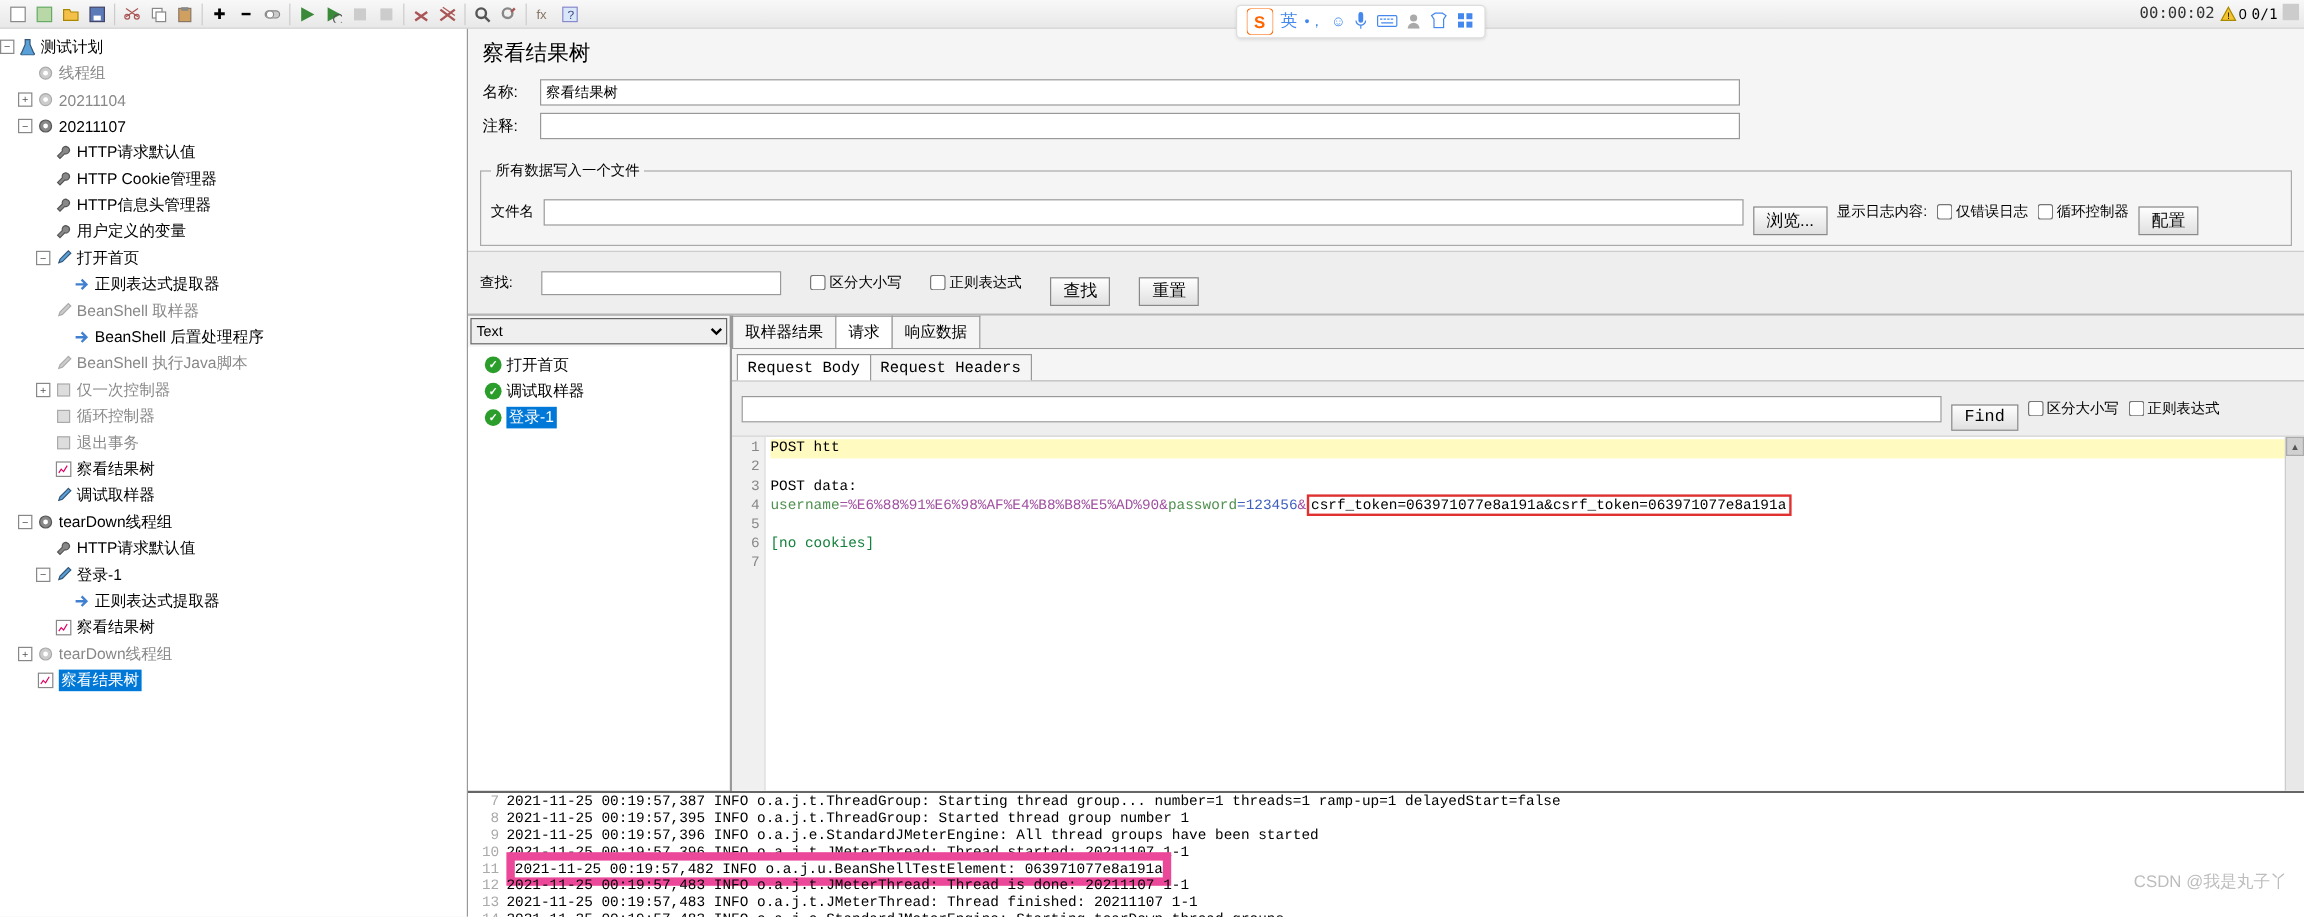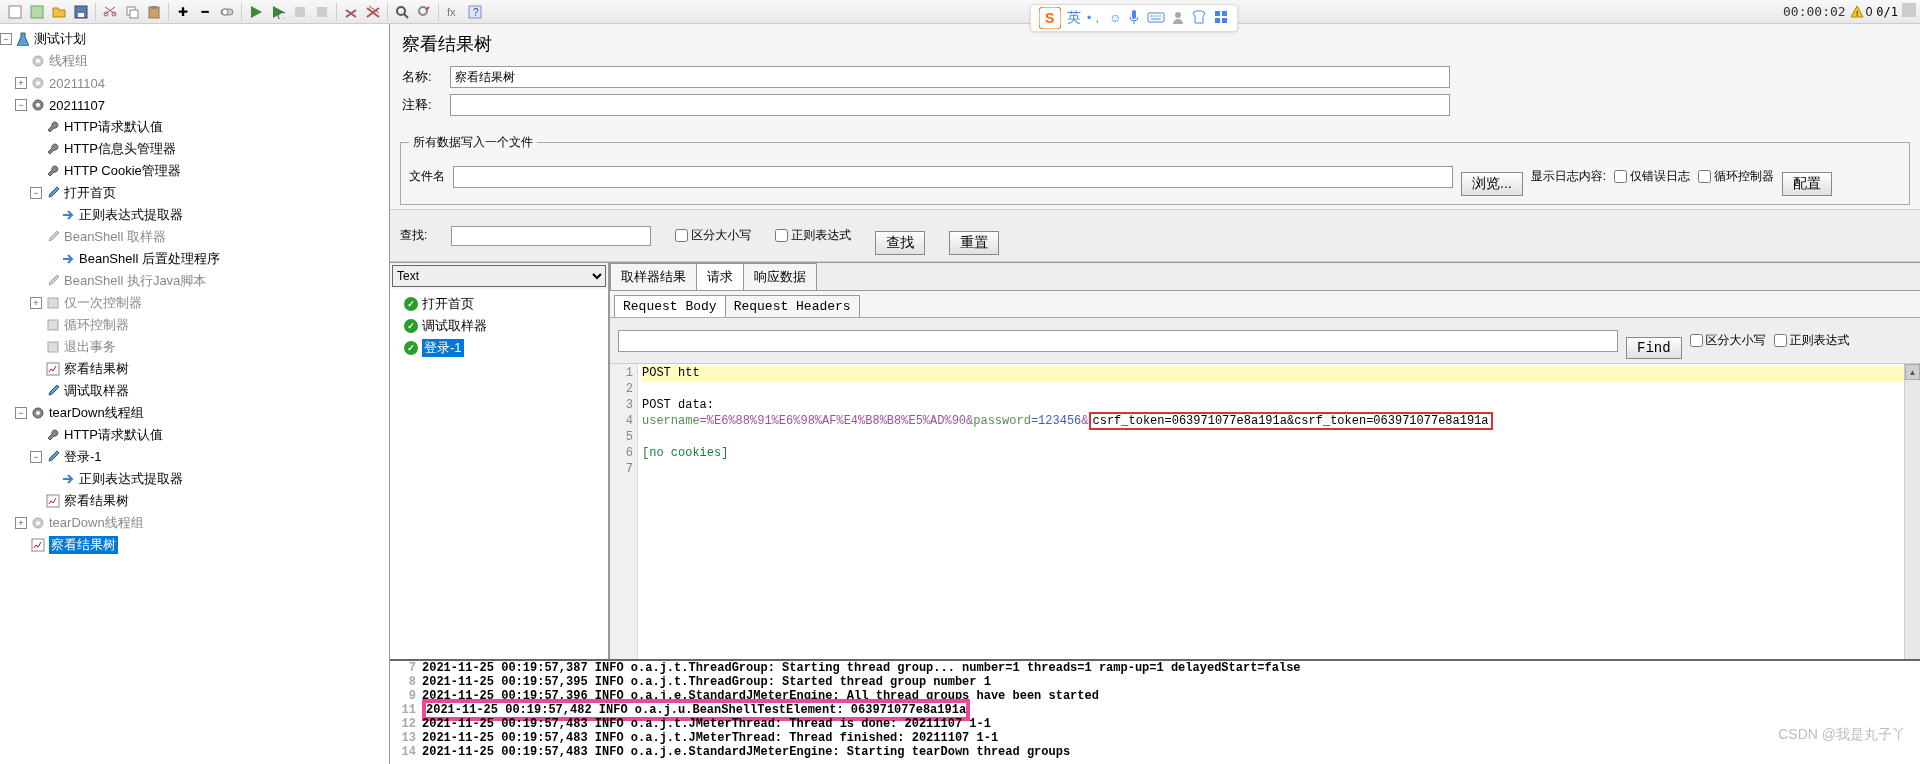--- a/index.html
+++ b/index.html
@@ -66,22 +66,22 @@
 .code-lines { flex: 1; font-family: "Courier New", monospace; font-size: 12px; padding: 2px 4px; position: relative; }
 .code-lines div { height: 16px; white-space: pre; }
 .hl-yellow { background: #fffbc0; }
 .hl-redbox { border: 2px solid #e03030; padding: 0 2px; }
 .kw-red { color: #15803d; }
 .kw-purple { color: #a050a0; }
 .kw-green { color: #509050; }
 .kw-blue { color: #4060c0; }
 
 .log-panel { height: 105px; background: #fff; border-top: 2px solid #666; overflow: auto; font-family: "Courier New", monospace; font-size: 12px; padding: 0 4px; }
-.log-line { white-space: pre; height: 14px; font-weight: bold; }
-.log-hl { border: 4px solid #ec4899; display: inline; }
+.log-line { white-space: pre; height: 14px; }
+.log-hl { border: 7px solid #ec4899; display: inline; }
 .ln-num { color: #aaa; display: inline-block; width: 22px; text-align: right; margin-right: 6px; }
 
 .scroller { position: absolute; top: 0; right: 0; width: 16px; height: 100%; z-index: 100; background: #e8e8e8; border-left: 1px solid #ccc; }
 .scroll-btn { height: 16px; background: #d0d0d0; border: 1px solid #aaa; display: flex; align-items: center; justify-content: center; font-size: 8px; color: #555; }
 
 .watermark { position: absolute; bottom: 20px; right: 14px; color: #bdbdbd; font-size: 14px; z-index: 100; }
 </style>
 </head>
 <body>
 
@@ -302,32 +302,43 @@
         </div>
         <div class="tree-node">
           <span class="tree-spacer"></span>
           <span class="tree-spacer"></span>
           <span style="width:15px;display:inline-block"></span>
           <span class="tree-icon">
             <svg width="14" height="14">
               <path d="M9 2a3 3 0 00-3 4L2 10l2 2 4-4a3 3 0 003-5z" fill="#888" stroke="#555"></path>
             </svg>
           </span>
+          <span class="node-label ">HTTP Cookie管理器</span>
+        </div>
+        <div class="tree-node">
+          <span class="tree-spacer"></span>
+          <span class="tree-spacer"></span>
+          <span style="width:15px;display:inline-block"></span>
+          <span class="tree-icon">
+            <svg width="14" height="14">
+              <path d="M9 2a3 3 0 00-3 4L2 10l2 2 4-4a3 3 0 003-5z" fill="#888" stroke="#555"></path>
+            </svg>
+          </span>
           <span class="node-label ">HTTP信息头管理器</span>
         </div>
         <div class="tree-node">
           <span class="tree-spacer"></span>
           <span class="tree-spacer"></span>
           <span style="width:15px;display:inline-block"></span>
           <span class="tree-icon">
             <svg width="14" height="14">
               <path d="M9 2a3 3 0 00-3 4L2 10l2 2 4-4a3 3 0 003-5z" fill="#888" stroke="#555"></path>
             </svg>
           </span>
-          <span class="node-label ">HTTP Cookie管理器</span>
+          <span class="node-label ">用户定义的变量</span>
         </div>
         <div class="tree-node">
           <span class="tree-spacer"></span>
           <span class="tree-spacer"></span>
           <span class="tree-toggle">−</span>
           <span class="tree-icon">
             <svg width="14" height="14">
               <path d="M11 1l2 2-2 2-5 5-3 1 1-3 5-5z" fill="#5aa0d8" stroke="#357"></path>
             </svg>
           </span>
@@ -628,20 +639,21 @@
             <div class="scroll-btn">▲</div>
           </div>
         </div>
       </div>
     </div>
 
     <div class="log-panel" id="log">
         <div class="log-line"><span class="ln-num">7</span>2021-11-25 00:19:57,387 INFO o.a.j.t.ThreadGroup: Starting thread group... number=1 threads=1 ramp-up=1 delayedStart=false</div>
         <div class="log-line"><span class="ln-num">8</span>2021-11-25 00:19:57,395 INFO o.a.j.t.ThreadGroup: Started thread group number 1</div>
         <div class="log-line"><span class="ln-num">9</span>2021-11-25 00:19:57,396 INFO o.a.j.e.StandardJMeterEngine: All thread groups have been started</div>
+        <div class="log-line"><span class="ln-num">10</span>2021-11-25 00:19:57,396 INFO o.a.j.t.JMeterThread: Thread started: 20211107 1-1</div>
         <div class="log-line"><span class="ln-num">11</span><span class="log-hl">2021-11-25 00:19:57,482 INFO o.a.j.u.BeanShellTestElement: 063971077e8a191a</span></div>
         <div class="log-line"><span class="ln-num">12</span>2021-11-25 00:19:57,483 INFO o.a.j.t.JMeterThread: Thread is done: 20211107 1-1</div>
         <div class="log-line"><span class="ln-num">13</span>2021-11-25 00:19:57,483 INFO o.a.j.t.JMeterThread: Thread finished: 20211107 1-1</div>
         <div class="log-line"><span class="ln-num">14</span>2021-11-25 00:19:57,483 INFO o.a.j.e.StandardJMeterEngine: Starting tearDown thread groups</div>
       </div>
   </div>
 </div>
 
 <div class="watermark">CSDN @我是丸子丫</div>
 

